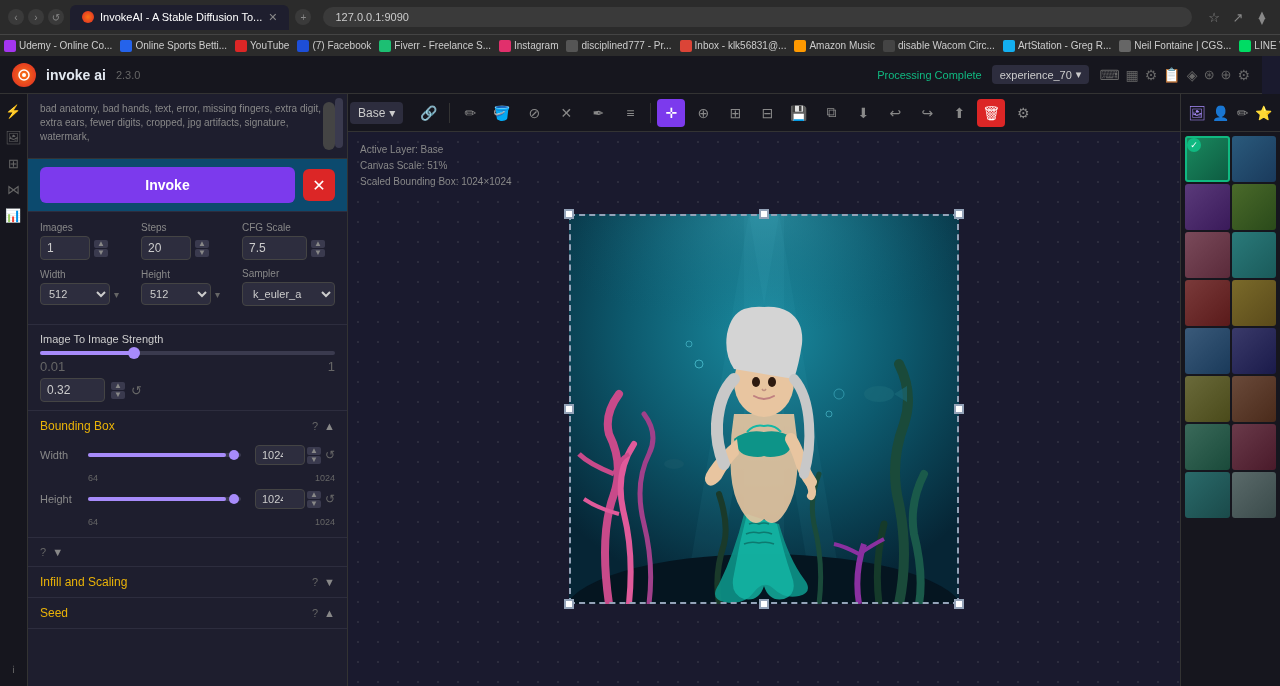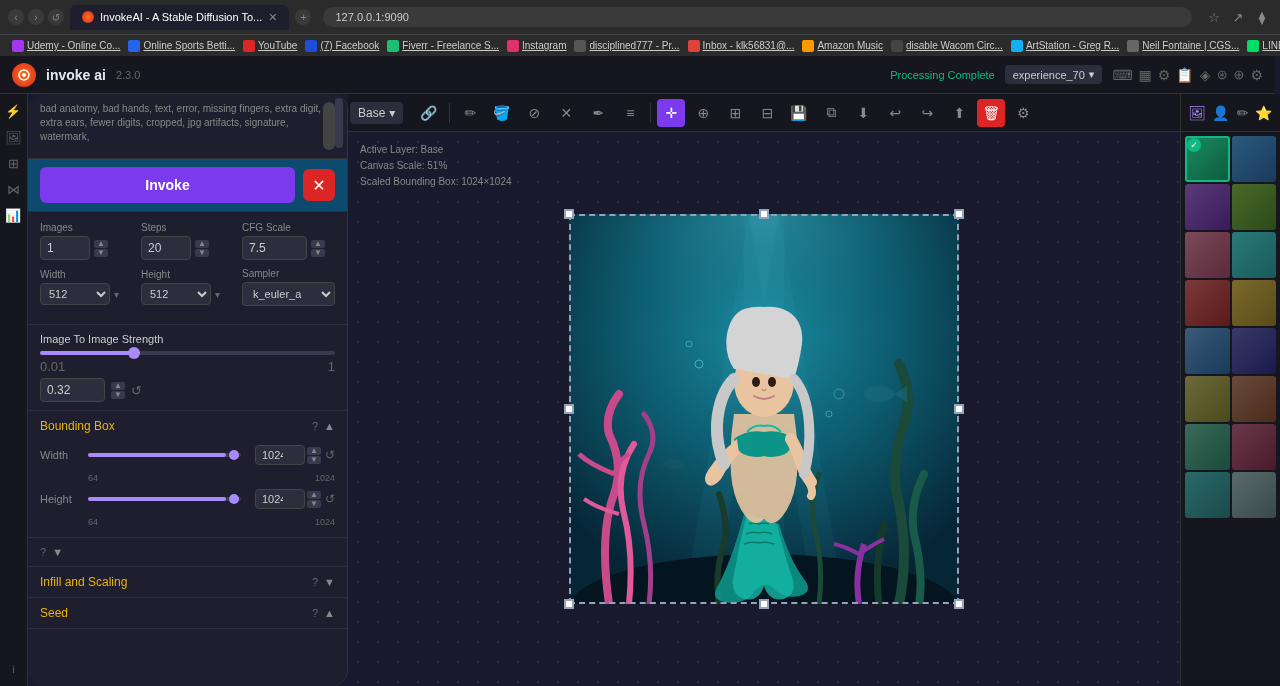--- a/index.html
+++ b/index.html
@@ -10,34 +10,34 @@
     .browser-controls { display: flex; gap: 4px; align-items: center; }
     .browser-btn { width: 16px; height: 16px; border-radius: 50%; border: none; cursor: pointer; font-size: 10px; display: flex; align-items: center; justify-content: center; color: #888; background: #3a3a3a; }
     .browser-tab { background: #3a3a3a; border-radius: 6px 6px 0 0; padding: 6px 12px; font-size: 11px; color: #ccc; display: flex; align-items: center; gap: 6px; min-width: 160px; }
     .browser-tab.active { background: #1e1e2e; color: #fff; }
     .tab-close { color: #888; font-size: 11px; cursor: pointer; }
     .browser-url-bar { flex: 1; background: #3a3a3a; border-radius: 12px; padding: 4px 12px; font-size: 11px; color: #ccc; margin: 0 6px; }
     .browser-actions { display: flex; gap: 4px; }
     .browser-action-btn { width: 20px; height: 20px; display: flex; align-items: center; justify-content: center; color: #888; font-size: 13px; cursor: pointer; }
 
     
-    .bookmarks-bar { background: #2b2b2b; height: 22px; display: flex; align-items: center; padding: 0 12px; gap: 8px; border-top: 1px solid #444; overflow: hidden; text-decoration: underline; }
+    .bookmarks-bar { background: #2b2b2b; height: 22px; display: flex; align-items: center; padding: 0 4px; gap: 8px; border-top: 1px solid #444; overflow: hidden; }
     .bookmark-item { font-size: 10px; color: #ccc; cursor: pointer; white-space: nowrap; display: flex; align-items: center; gap: 3px; }
     .bookmark-item .bm-icon { width: 12px; height: 12px; background: #555; border-radius: 2px; display: inline-block; }
 
     
     .app-layout { display: flex; height: calc(686px - 56px); }
 
     
     .icon-sidebar { width: 28px; background: #16161e; display: flex; flex-direction: column; align-items: center; padding: 6px 0; gap: 4px; border-right: 1px solid #333; }
     .icon-sidebar-btn { width: 22px; height: 22px; display: flex; align-items: center; justify-content: center; color: #666; font-size: 13px; cursor: pointer; border-radius: 3px; }
     .icon-sidebar-btn.active { color: #a78bfa; }
 
     
-    .left-panel { width: 320px; background: #1e1e2e; border-right: 1px solid #333; display: flex; flex-direction: column; overflow-y: auto; border-radius: 16px; }
+    .left-panel { width: 320px; background: #1e1e2e; border-right: 1px solid #333; display: flex; flex-direction: column; overflow-y: auto; }
     .app-logo { width: 24px; height: 24px; background: radial-gradient(circle, #f97316, #dc2626); border-radius: 50%; display: flex; align-items: center; justify-content: center; font-size: 10px; color: white; }
     .app-title { color: #e2e8f0; font-size: 14px; font-weight: 600; }
     .app-version { color: #666; font-size: 11px; }
     .header-spacer { flex: 1; }
     .status-badge { color: #10b981; font-size: 11px; font-weight: 400; }
     .profile-selector { display: flex; align-items: center; gap: 4px; background: #2d2d3e; border-radius: 4px; padding: 3px 8px; cursor: pointer; font-size: 11px; color: #ccc; }
     .header-icons { display: flex; gap: 6px; align-items: center; }
     .header-icon-btn { color: #666; font-size: 14px; cursor: pointer; display: flex; align-items: center; }
 
     
@@ -181,21 +181,21 @@
     <span class="bookmark-item"><span class="bm-icon" style="background:#444;"></span>disable Wacom Circ...</span>
     <span class="bookmark-item"><span class="bm-icon" style="background:#13aff0;"></span>ArtStation - Greg R...</span>
     <span class="bookmark-item"><span class="bm-icon" style="background:#666;"></span>Neil Fontaine | CGS...</span>
     <span class="bookmark-item"><span class="bm-icon" style="background:#00dc64;"></span>LINE WEBTOON - G...</span>
 
   </div>
 </div>
 
 <div class="app-layout">
 
-  <div style="position:absolute;top:56px;left:0;right:5px;height:38px;background:#16161e;border-bottom:1px solid #333;display:flex;align-items:center;padding:0 12px;gap:10px;z-index:100;">
+  <div style="position:absolute;top:56px;left:0;right:18px;height:38px;background:#16161e;border-bottom:1px solid #333;display:flex;align-items:center;padding:0 12px;gap:10px;z-index:100;">
     <div class="app-logo">
       <svg width="14" height="14" viewBox="0 0 14 14">
           <circle cx="7" cy="7" r="5" fill="none" stroke="white" stroke-width="1.5"></circle>
           <circle cx="7" cy="7" r="2" fill="white"></circle>
         </svg>
     </div>
     <span class="app-title">invoke ai</span>
     <span class="app-version">2.3.0</span>
     <div class="header-spacer"></div>
     <span class="status-badge">Processing Complete</span>

